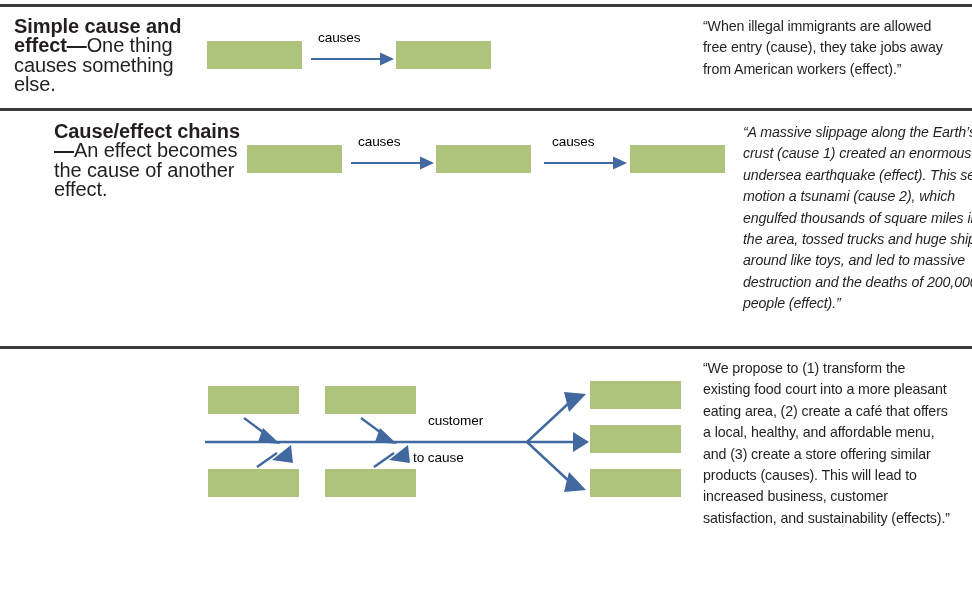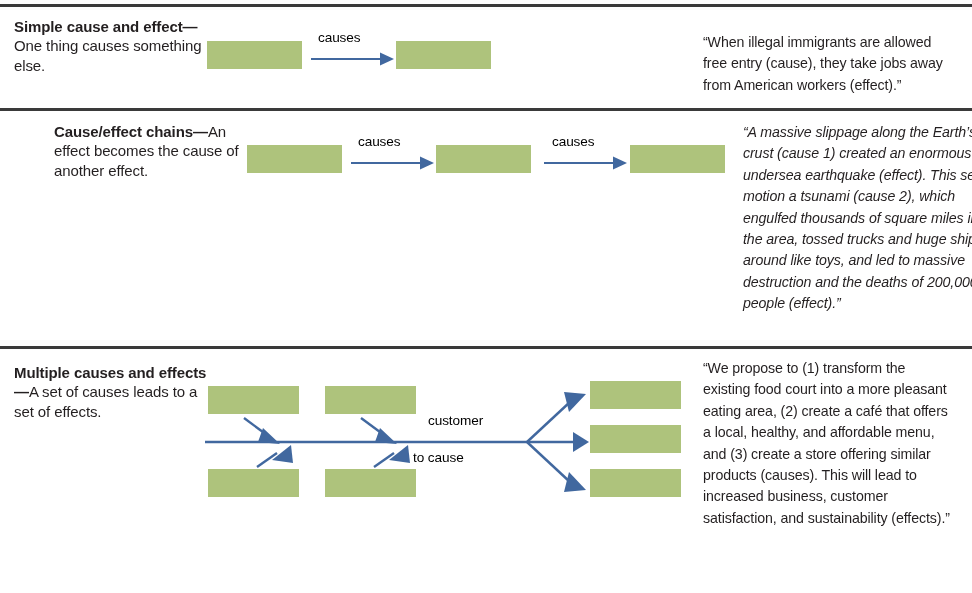--- a/index.html
+++ b/index.html
@@ -39,21 +39,21 @@
   }
   .row.row0 { top: 8px;   height: 99px; }
   .row.row1 { top: 112px; height: 233px; margin-left: 40px; }
   .row.row2 { top: 350px; height: 243px; }
 
   
   .desc {
     position: absolute;
     left: 14px;
     width: 196px;
-    font-size: 15px;
+    font-size: 20px;
     line-height: 19.3px;
     color: #231f20;
     letter-spacing: -0.1px;
   }
   .row0 .desc { top: 9px; }
   .row1 .desc { top: 10px; }
   .row2 .desc { top: 13px; }
   .desc b {
     font-weight: bold;
   }
@@ -61,21 +61,21 @@
   
   .example {
     position: absolute;
     left: 703px;
     width: 252px;
     font-size: 14.2px;
     line-height: 21.4px;
     color: #231f20;
     letter-spacing: -0.1px;
   }
-  .row0 .example { top: 24px; }
+  .row0 .example { top: 8px; }
   .row1 .example { top: 10px; font-style: italic; }
   .row2 .example { top: 8px; }
 
   
   .diagram {
     position: absolute;
     left: 205px;
     top: 0;
     width: 480px;
     height: 100%;
@@ -158,23 +158,20 @@
           <polygon points="368,44.5 382,51 368,57.5" fill="#41689f"></polygon>
         </g>
       </svg>
     </div>
 
     <div class="example">“A massive slippage along the Earth’s crust (cause 1) created an enormous undersea earthquake (effect). This set in motion a tsunami (cause 2), which engulfed thousands of square miles in the area, tossed trucks and huge ships around like toys, and led to massive destruction and the deaths of 200,000 people (effect).”</div>
   </div>
 
   <div class="row row2">
 
-    <div class="desc">
-      <b>Multiple causes and effects—</b><span>A set of causes leads to a set of effects.</span>
-    </div>
 
     <div class="diagram">
 
       <div class="gbox" style="left:3px; top:36px; width:91px; height:28px;"></div>
       <div class="gbox" style="left:120px; top:36px; width:91px; height:28px;"></div>
 
       <div class="gbox" style="left:3px; top:119px; width:91px; height:28px;"></div>
       <div class="gbox" style="left:120px; top:119px; width:91px; height:28px;"></div>
 
       <div class="gbox" style="left:385px; top:31px; width:91px; height:28px;"></div>

